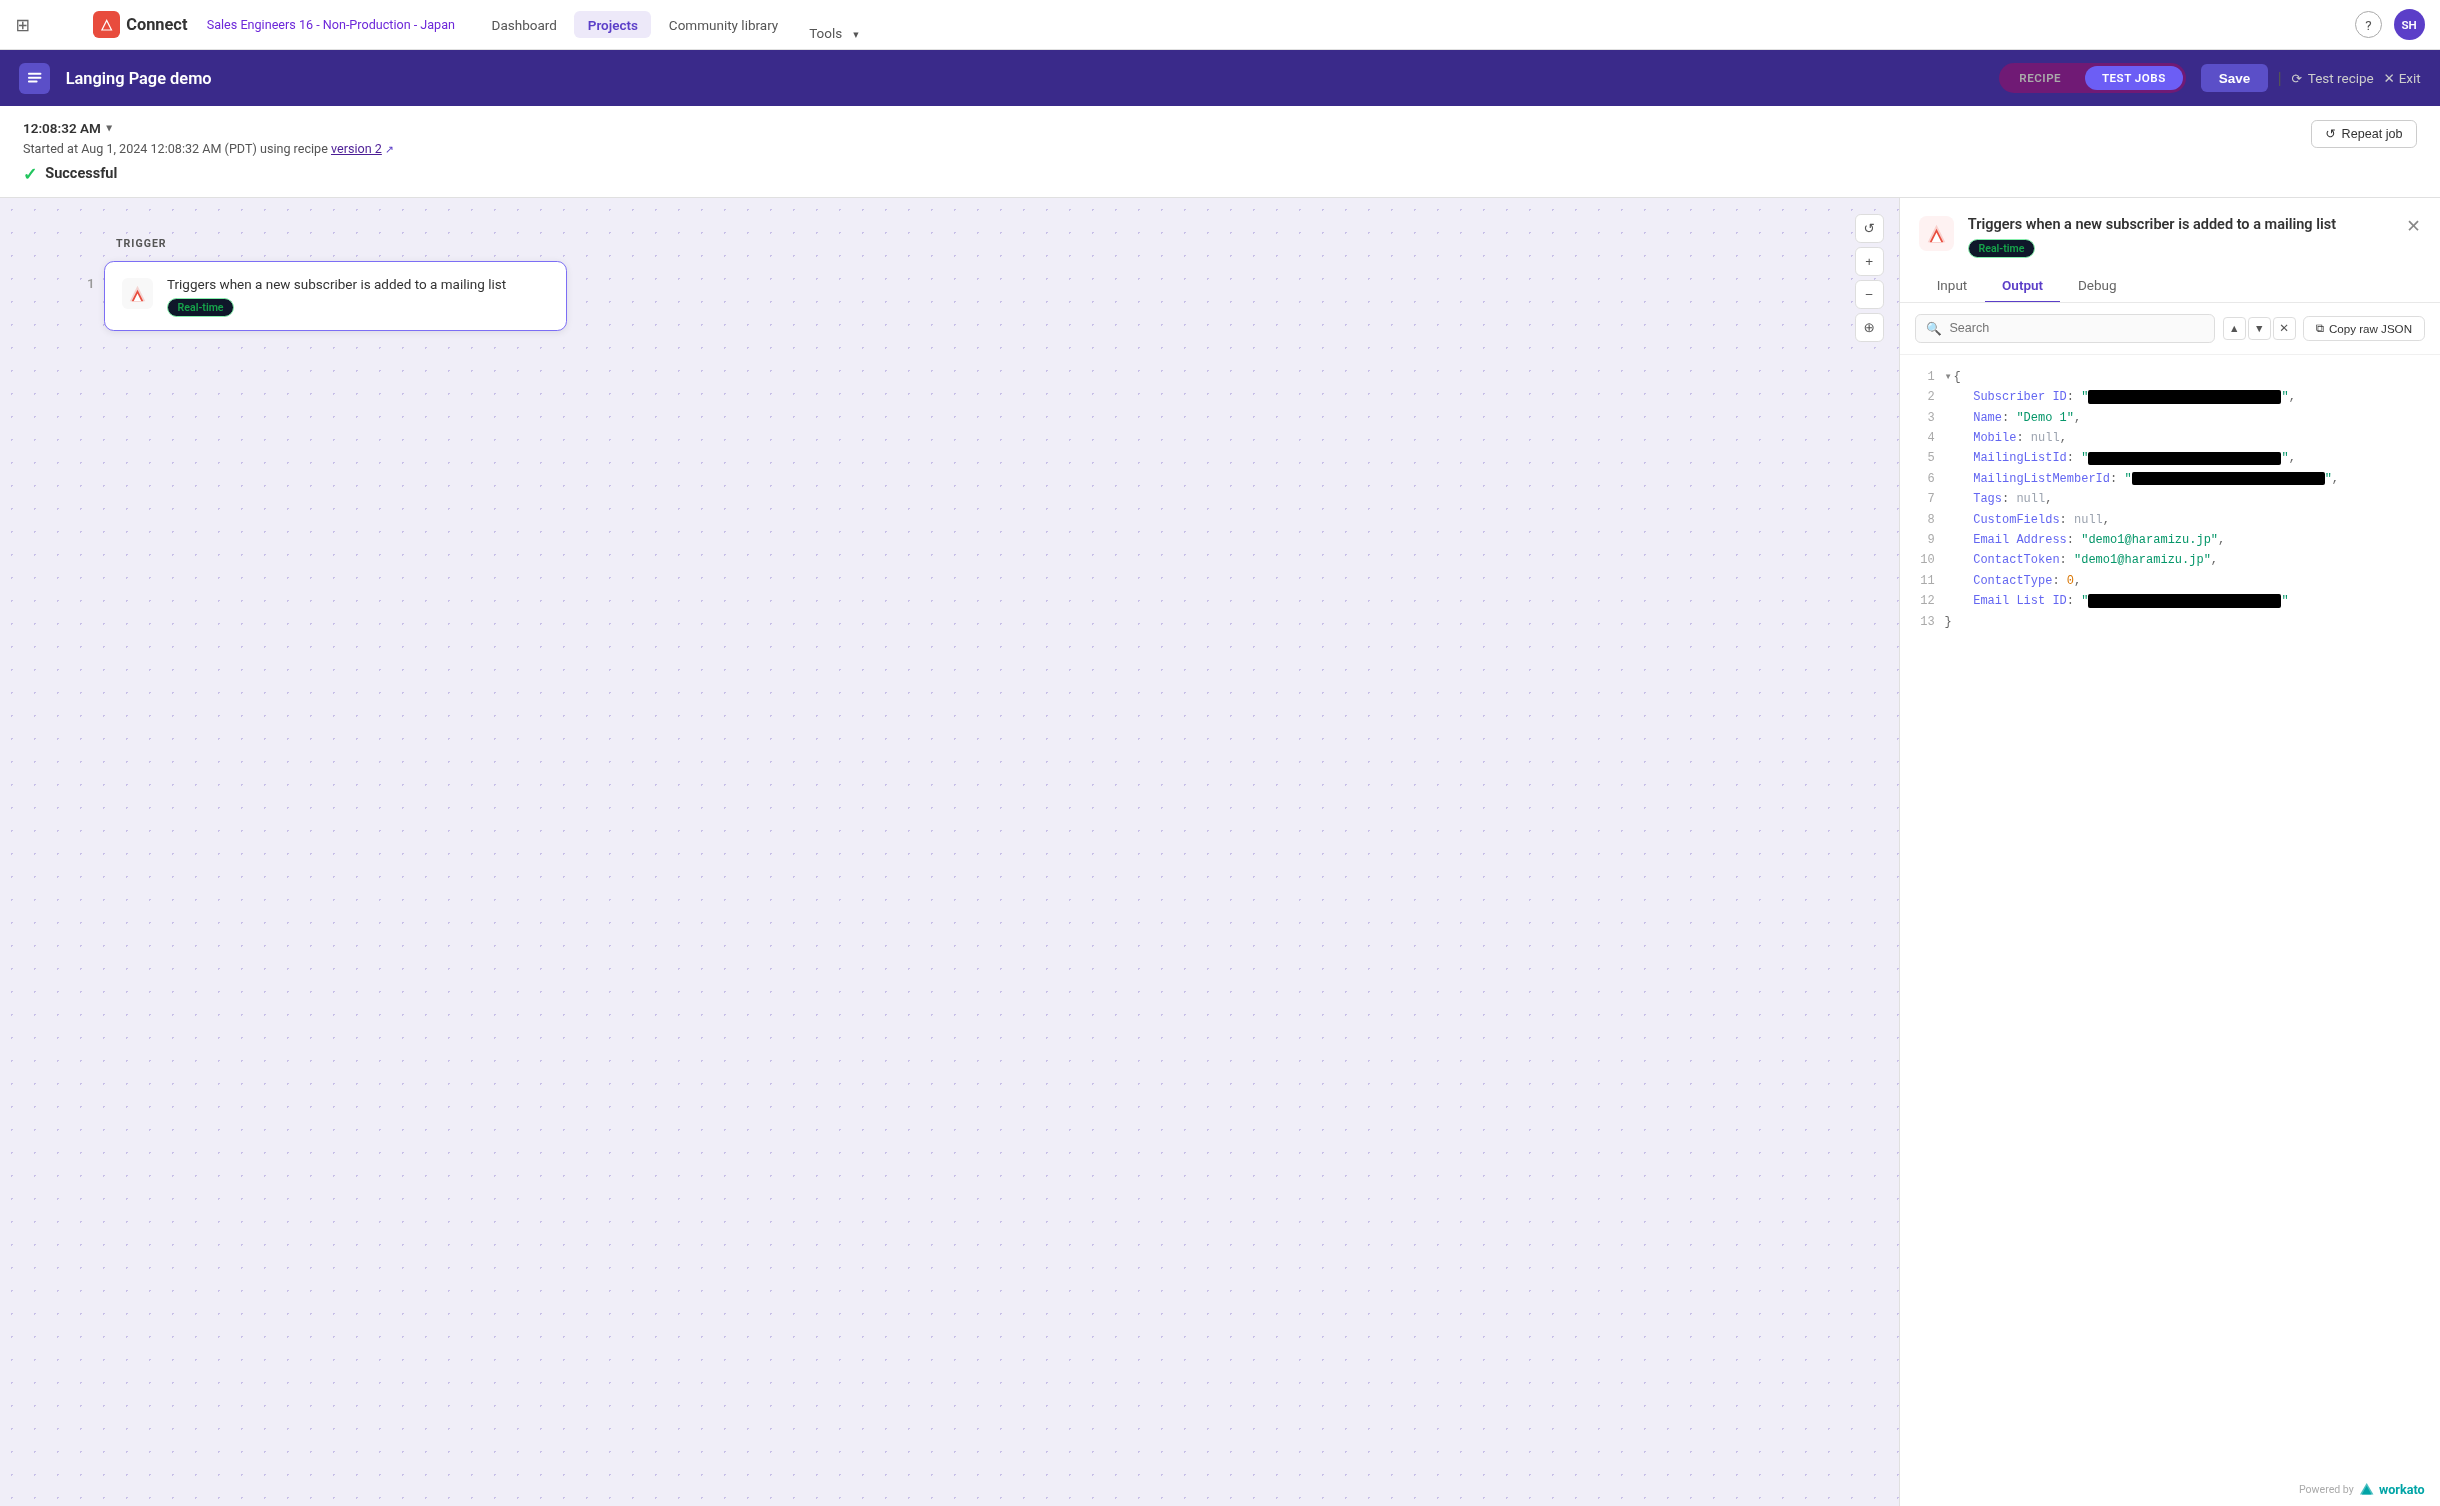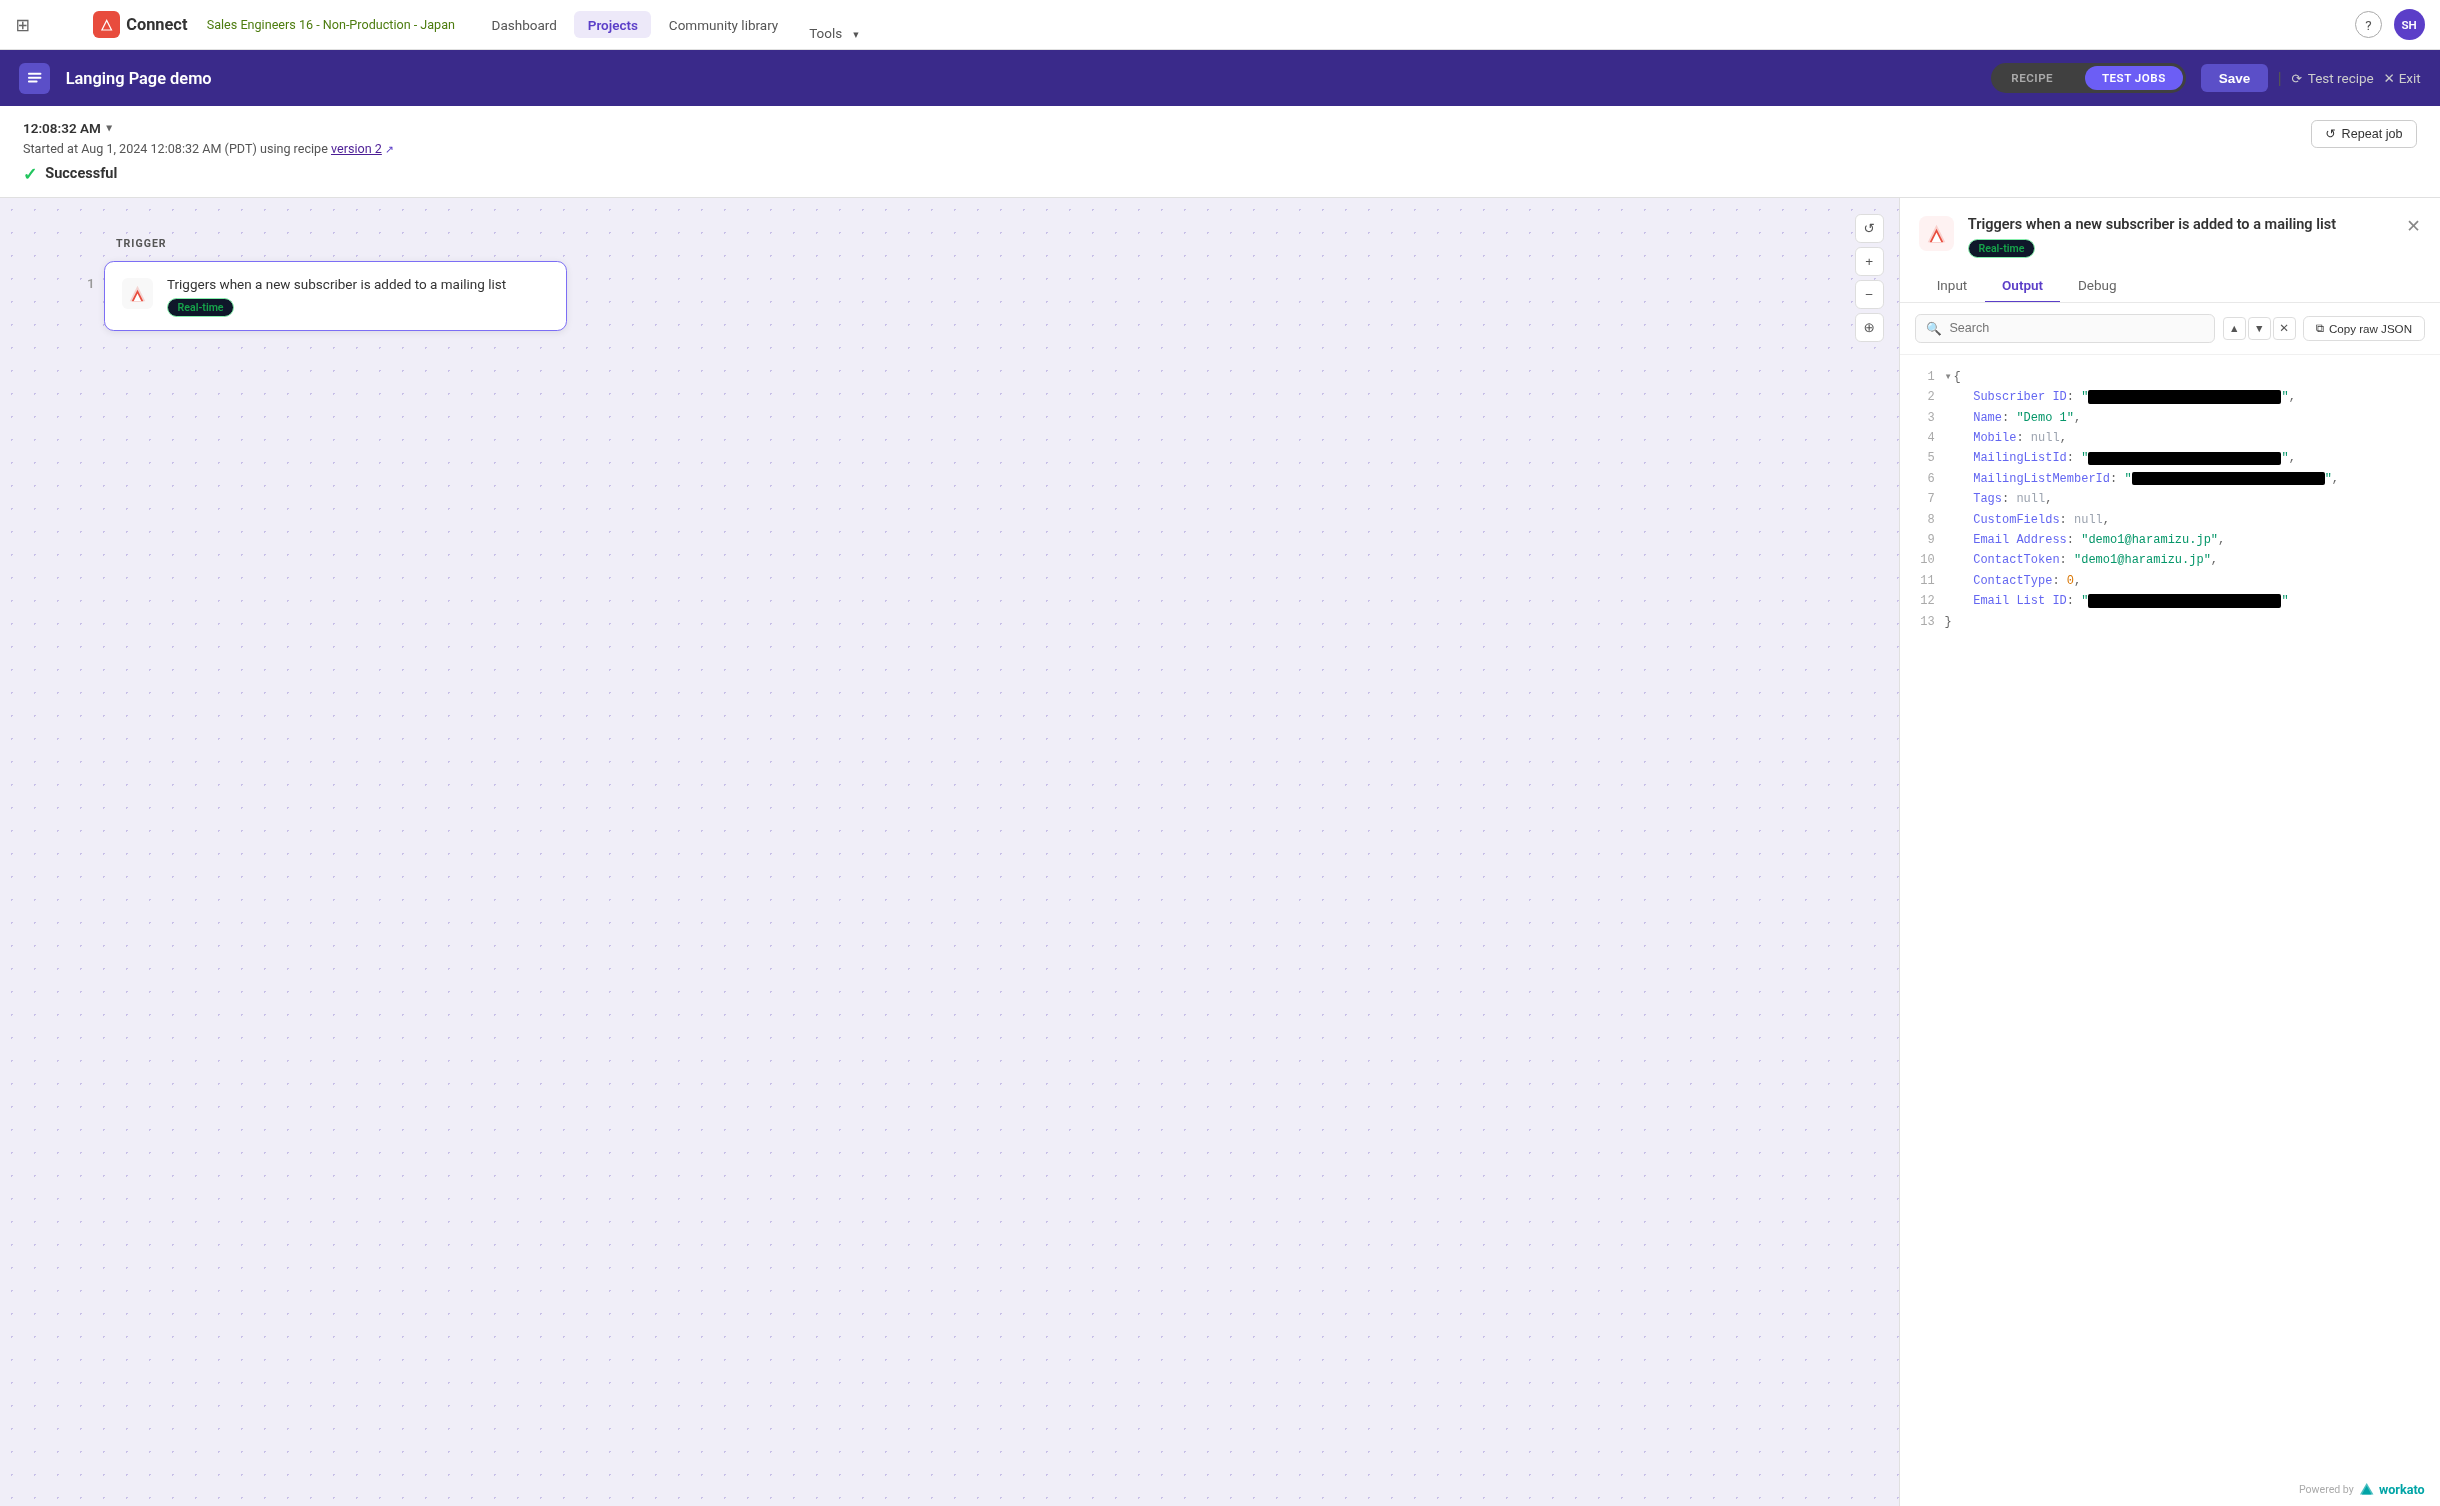--- a/index.html
+++ b/index.html
@@ -6,37 +6,37 @@
     body { font-family: -apple-system, BlinkMacSystemFont, 'Segoe UI', Roboto, sans-serif; background: #f5f5f5; color: #333; font-size: 13.5px; }
 
     
     .top-nav {
       display: flex; align-items: center; background: #fff; border-bottom: 1px solid #e0e0e0;
       padding: 0 15.4px; height: 50px; gap: 15.4px;
     }
     .nav-grid-icon { color: #666; font-size: 17.4px; cursor: pointer; }
     .nav-logo { display: flex; align-items: center; gap: 5.8px; font-weight: 700; font-size: 16.4px; color: #333; padding-left: 48px; }
     .nav-logo-icon { background: #e84c3d; color: #fff; border-radius: 5.8px; width: 27px; height: 27px; display: flex; align-items: center; justify-content: center; font-size: 12.6px; font-weight: 900; }
-    .nav-workspace { color: #4d7c0f; font-size: 12.6px; margin-left: 3.9px; }
+    .nav-workspace { color: #6d28d9; font-size: 12.6px; margin-left: 3.9px; }
     .nav-links { display: flex; align-items: center; gap: 3.9px; margin-left: 7.7px; }
     .nav-link { padding: 5.8px 13.5px; border-radius: 5.8px; color: #555; cursor: pointer; font-size: 13.5px; text-decoration: none; }
     .nav-link.active { background: #ede9f9; color: #5b3ec8; font-weight: 600; }
     .nav-right { margin-left: auto; display: flex; align-items: center; gap: 11.6px; }
     .nav-help { width: 27px; height: 27px; border-radius: 50%; border: 1.4px solid #aaa; display: flex; align-items: center; justify-content: center; color: #555; cursor: pointer; font-size: 13.5px; }
     .nav-avatar { width: 31px; height: 31px; border-radius: 50%; background: #5b3ec8; color: #fff; display: flex; align-items: center; justify-content: center; font-size: 11.6px; font-weight: 600; cursor: pointer; }
     .nav-tools { display: flex; align-items: flex-end; gap: 11px; padding: 5.8px 13.5px; border-radius: 5.8px; color: #555; cursor: pointer; font-size: 13.5px; margin-top: 16px; }
 
     
     .recipe-header {
       background: #3a2a8a; color: #fff; display: flex; align-items: center;
       padding: 0 19.3px; height: 56px; gap: 15.4px;
     }
     .recipe-icon { background: #5b4fc8; border-radius: 5.8px; width: 31px; height: 31px; display: flex; align-items: center; justify-content: center; font-size: 15.4px; }
     .recipe-title { font-size: 16.4px; font-weight: 600; flex: 1; }
-    .recipe-tabs { display: flex; background: #404040; border-radius: 19.3px; padding: 2.9px; gap: 14px; }
+    .recipe-tabs { display: flex; background: #701a75; border-radius: 19.3px; padding: 2.9px; gap: 6px; }
     .recipe-tab { padding: 4.8px 17.4px; border-radius: 15.4px; font-size: 11.6px; font-weight: 600; letter-spacing: 0.5px; cursor: pointer; color: #aaa; }
     .recipe-tab.active { background: #4a3db8; color: #fff; }
     .recipe-tab.highlighted { background: #6c5ef5; color: #fff; }
     .header-right { display: flex; align-items: center; gap: 9.7px; margin-left: auto; }
     .btn-save { background: #5b4fc8; color: #fff; border: none; padding: 6.8px 17.4px; border-radius: 5.8px; font-size: 13.5px; font-weight: 600; cursor: pointer; }
     .btn-test { display: flex; align-items: center; gap: 5.8px; color: #ccc; font-size: 13.5px; cursor: pointer; }
     .btn-exit { display: flex; align-items: center; gap: 3.9px; color: #ccc; font-size: 13.5px; cursor: pointer; }
     .divider-v { color: #555; font-size: 17.4px; }
 
     

